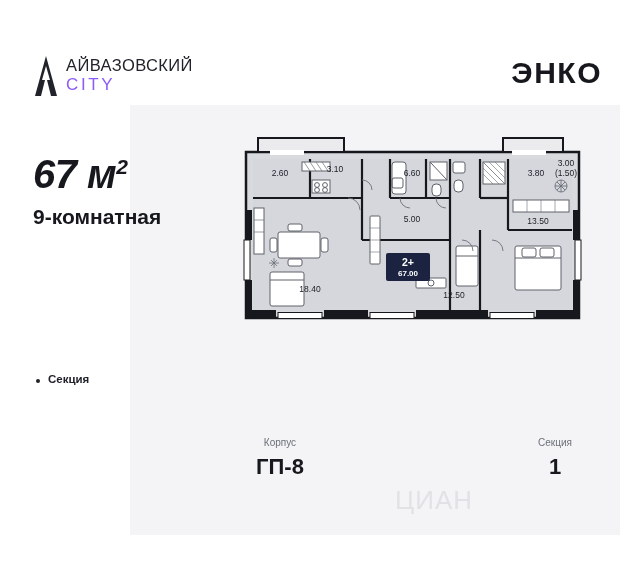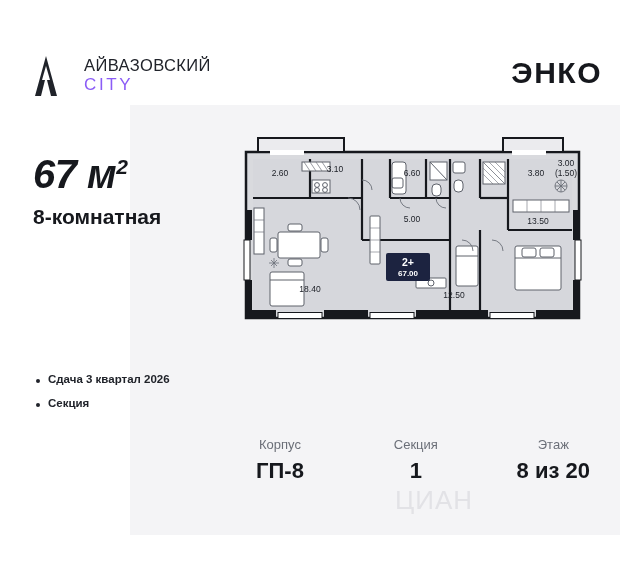--- a/index.html
+++ b/index.html
@@ -22,21 +22,21 @@
   .bg-panel2 {
     position: absolute;
     left: 0px; top: 105px;
     width: 130px; height: 430px;
     background: #ffffff;
   }
 
   
   .logo {
     position: absolute; left: 33px; top: 54px;
-    display: flex; align-items: flex-start; gap: 25px;
+    display: flex; align-items: flex-start; gap: 7px;
   }
   .logo-mark { width: 26px; height: 44px; position: relative; }
   .logo-mark svg { display: block; }
   .logo-text { padding-top: 2px; }
   .logo-line1 {
     font-size: 16.5px; letter-spacing: 0.4px; font-weight: 400;
     color: #20232a; line-height: 19px; white-space: nowrap;
   }
   .logo-line2 {
     font-size: 17px; letter-spacing: 2.6px; font-weight: 400;
@@ -78,21 +78,21 @@
   }
   .feature .txt { font-size: 11.5px; font-weight: 700; color: #20232a; line-height: 13px; }
 
   
   .specs {
     position: absolute; left: 245px; top: 437px;
     width: 345px;
     display: flex; justify-content: space-between;
   }
   .spec { text-align: center; min-width: 70px; }
-  .spec .label { font-size: 13px; color: #6b6f78; margin-bottom: 6px; }
+  .spec .label { font-size: 10px; color: #6b6f78; margin-bottom: 6px; }
   .spec .value { font-size: 22px; font-weight: 700; color: #16181d; }
 
   
   .plan {
     position: absolute; left: 240px; top: 120px;
     width: 345px; height: 240px;
   }
   .plan svg { display: block; }
 
   .watermark {
@@ -118,27 +118,23 @@
     <div class="logo-line1">АЙВАЗОВСКИЙ</div>
     <div class="logo-line2">CITY</div>
   </div>
 </div>
 
 <div class="dev-logo">ЭНКО</div>
 
 <div class="area">
   <span>67 м</span><sup>2</sup>
 </div>
-<div class="rooms">8-комнатная</div>
+<div class="rooms">9-комнатная</div>
 
 <div class="features">
-  <div class="feature">
-    <div class="dot"></div>
-    <div class="txt">Сдача 3 квартал 2026</div>
-  </div>
   <div class="feature">
     <div class="dot"></div>
     <div class="txt">Секция</div>
   </div>
 </div>
 
 <div class="plan">
 <svg width="345" height="240" viewBox="0 0 345 240" xmlns="http://www.w3.org/2000/svg">
   <g font-family="Liberation Sans, sans-serif">
 
@@ -314,19 +310,15 @@
 
 <div class="specs">
   <div class="spec">
     <div class="label">Корпус</div>
     <div class="value">ГП-8</div>
   </div>
   <div class="spec">
     <div class="label">Секция</div>
     <div class="value">1</div>
   </div>
-  <div class="spec">
-    <div class="label">Этаж</div>
-    <div class="value">8 из 20</div>
-  </div>
 </div>
 
 <div class="watermark">ЦИАН</div>
 
 </body></html>

